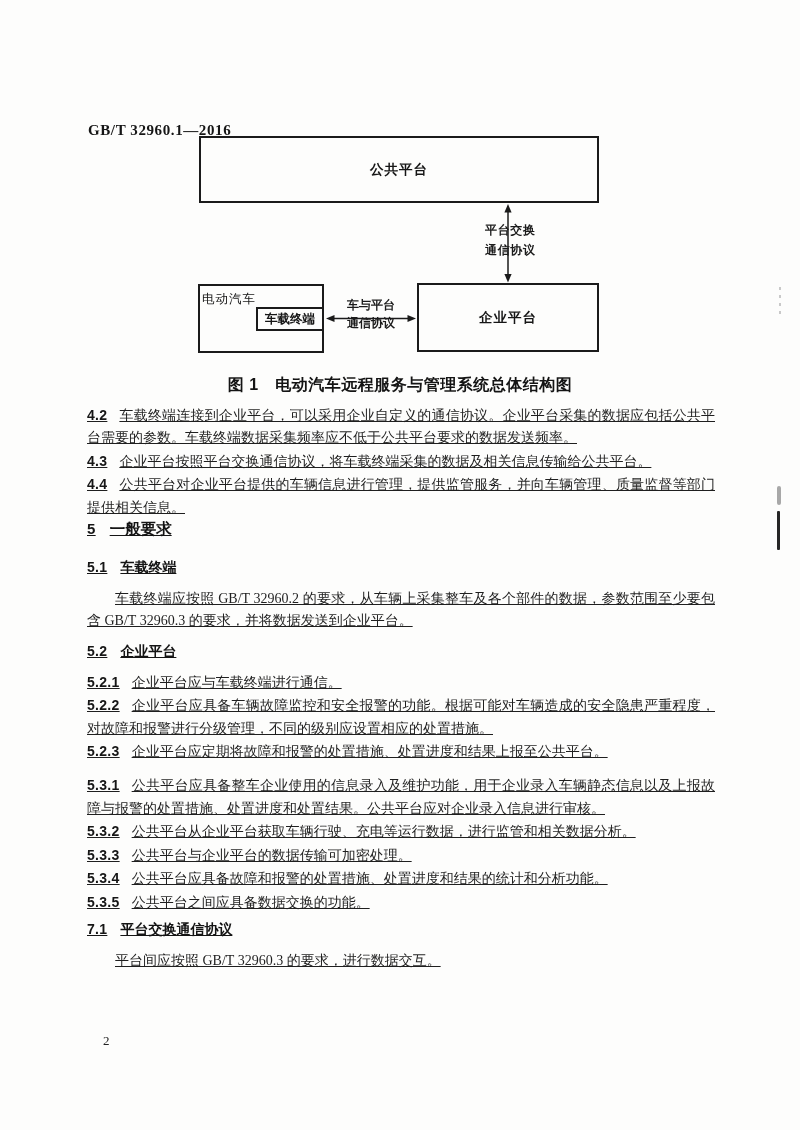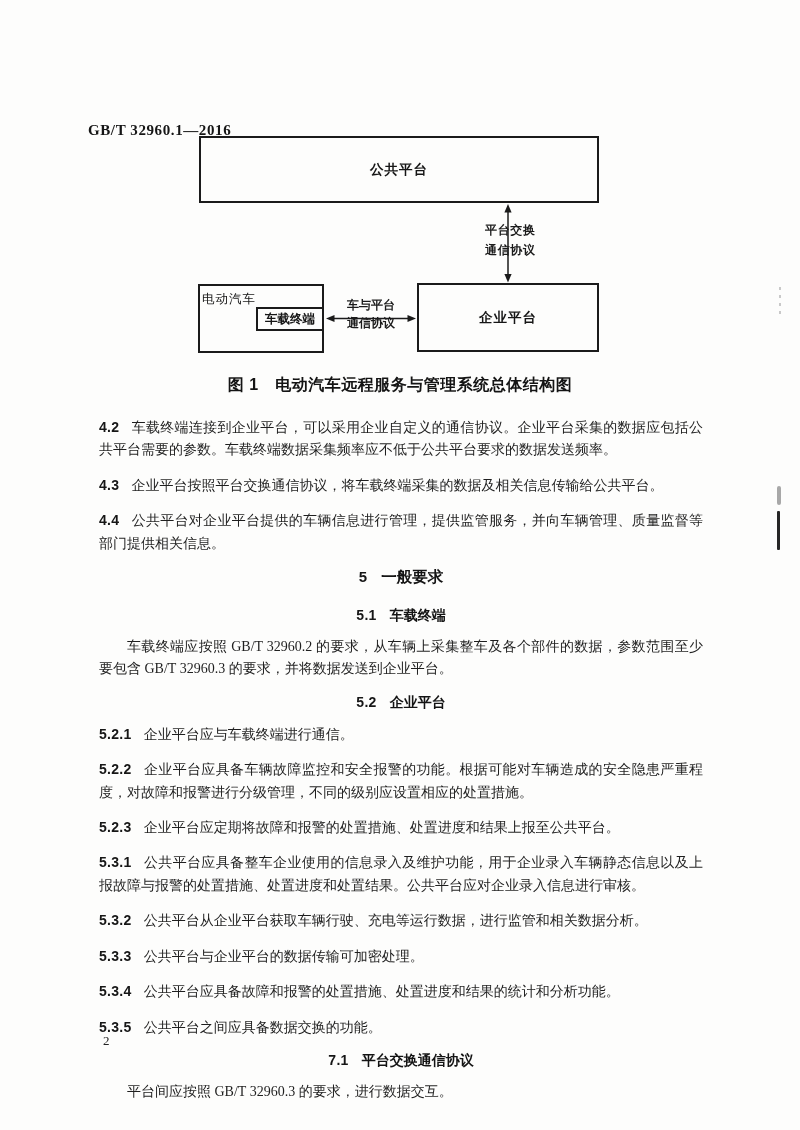--- a/index.html
+++ b/index.html
@@ -65,36 +65,36 @@
     font-family: "Liberation Sans", sans-serif;
     font-weight: bold; font-size: 16px; color: #141414; letter-spacing: 0.5px;
   }
 
   
   .doc-body {
     position: absolute; left: 87px; top: 404px; width: 628px;
     font-size: 14px; line-height: 22.4px;
     text-align: justify; color: #1f1f1f;
   }
-  .doc-body p { margin: 12px; }
+  .doc-body p { margin: 0; text-decoration: underline; }
   .cnum {
     font-family: "Liberation Sans", sans-serif;
     font-weight: bold; margin-right: 12px; letter-spacing: 0.3px;
     color: #161616; white-space: nowrap;
   }
   .h1 {
     margin: 18px 0 0 0; font-family: "Liberation Sans", sans-serif;
     font-weight: bold; font-size: 15.5px; line-height: 20px; color: #141414;
-    text-align: center;
+    text-align: left;
   }
   .h1 .cnum { font-size: 15px; margin-right: 14px; }
   .h2 {
     margin: 0; font-family: "Liberation Sans", sans-serif;
     font-weight: bold; font-size: 14px; line-height: 18px; color: #141414;
-    text-align: center;
+    text-align: left;
   }
   .h2 .cnum { margin-right: 13px; }
   .mt19 { margin-top: 19px !important; }
   .mt12 { margin-top: 12px !important; }
   .mt11 { margin-top: 11px !important; }
   .mt9  { margin-top: 9px  !important; }
   .mt6  { margin-top: 6px  !important; }
   .indent { text-indent: 2em; }
 
   .page-number {

